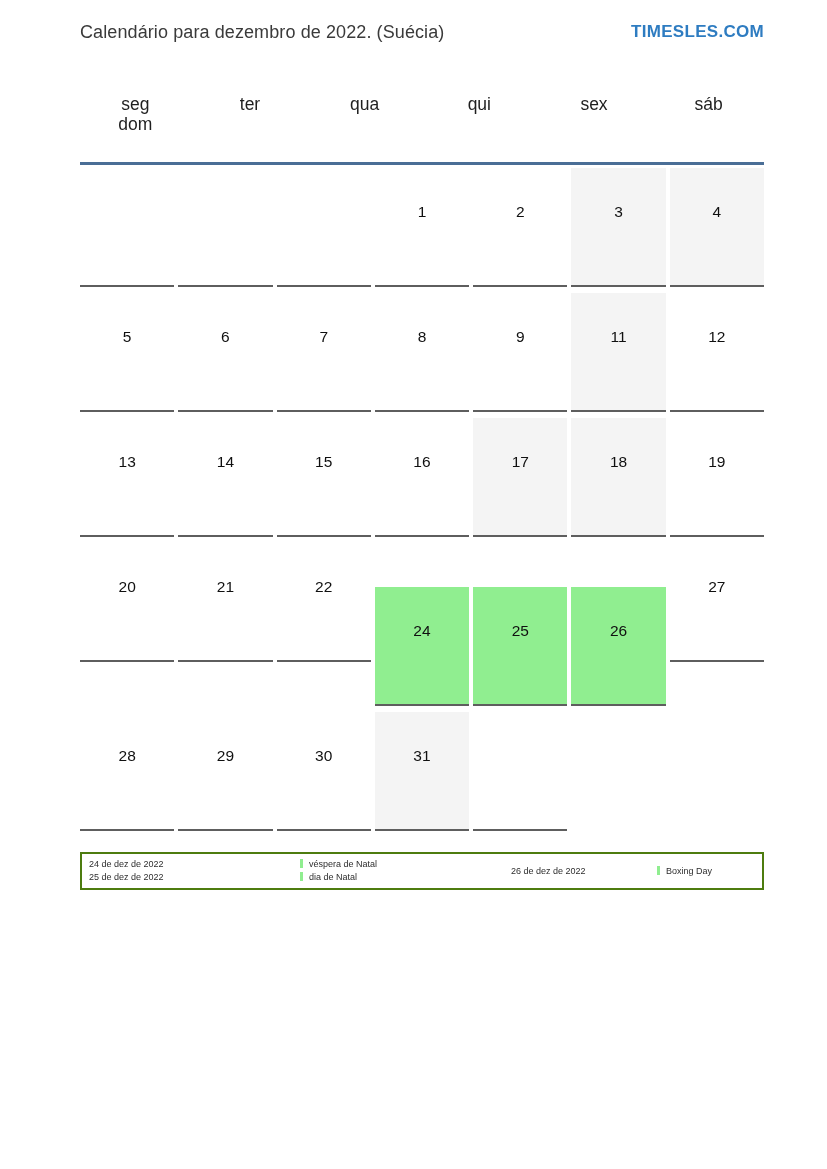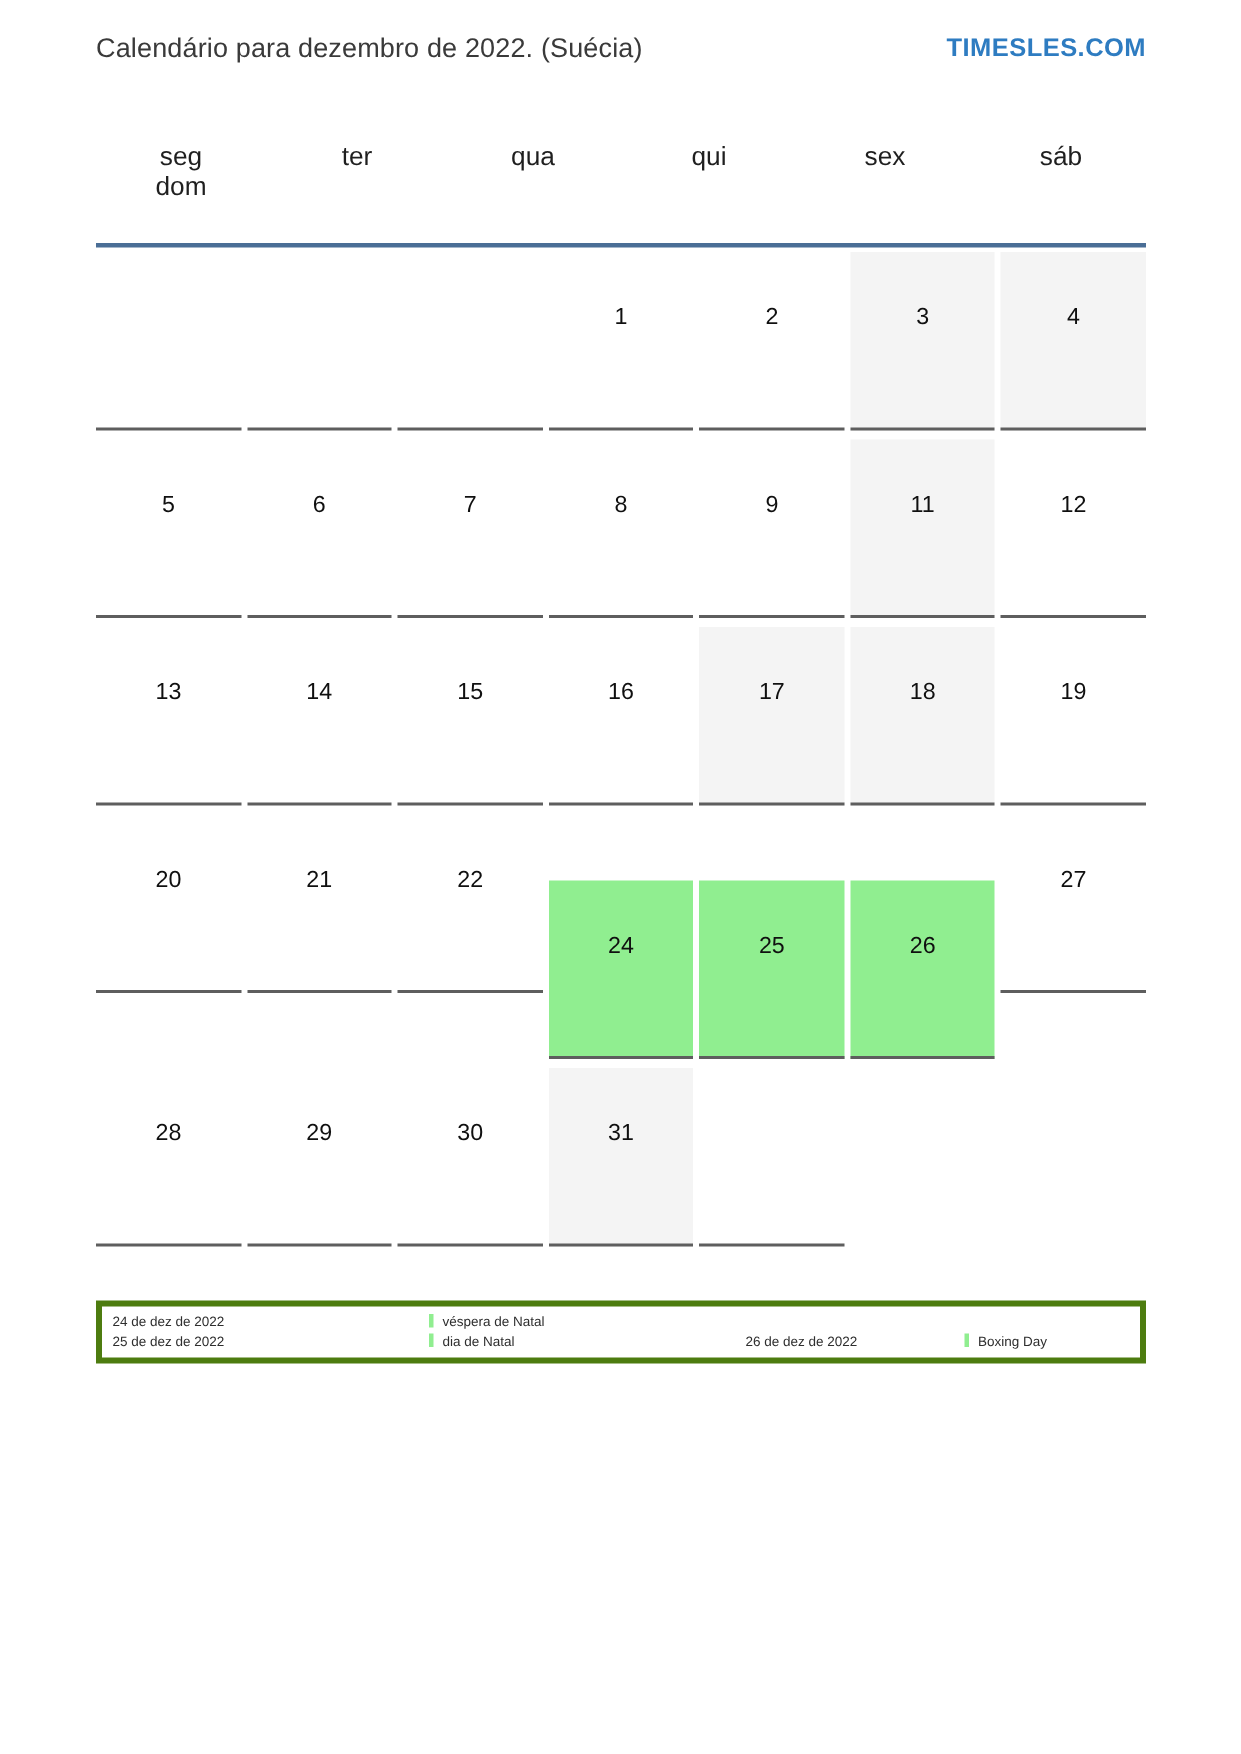--- a/index.html
+++ b/index.html
@@ -1,41 +1,41 @@
 <!DOCTYPE html>
 <html style="--holiday: #90ee90; --weekend: #f4f4f4; --header_rule: #4a6e96; --brand: #2e7cc1; --cell_border: #5e5e5e;"><head>
 <meta charset="utf-8">
 <style>
   html,body{margin:0;padding:0;}
   body{
     width:827px;height:1169px;background:#ffffff;
     font-family:"Liberation Sans",sans-serif;
     -webkit-font-smoothing:antialiased;
   }
-  .page{padding:21px 63px 0 64px;box-sizing:border-box;}
+  .page{padding:21px 63px 0 80px;box-sizing:border-box;}
 
   
   .header{display:flex;justify-content:space-between;align-items:flex-start;}
   .title{margin:0;font-size:18px;font-weight:500;color:#3a3a3a;line-height:22px;letter-spacing:0.1px;}
   .brand{font-size:17px;font-weight:600;color:var(--brand,#2e7cc1);text-decoration:none;line-height:16px;margin-top:3px;letter-spacing:0.3px;cursor:pointer;}
 
   
   .weekdays{margin-top:51px;display:grid;grid-template-columns:repeat(6,1fr);column-gap:4px;}
   .wd{text-align:center;font-size:17.5px;color:#1f1f1f;line-height:20px;}
   .rule{height:3px;background:var(--header_rule,#4a6e96);margin-top:28px;}
 
   
   .grid{margin-top:3px;display:grid;grid-template-columns:repeat(7,1fr);column-gap:4px;row-gap:6px;}
   .cell{height:117px;border-bottom:2px solid var(--cell_border,#5e5e5e);box-sizing:content-box;}
   .cell.weekend{background:var(--weekend,#f4f4f4);}
   .cell.holiday{background:var(--holiday,#90ee90);margin-top:44px;}
   .num{display:block;text-align:center;margin-top:36px;font-size:15.5px;color:#101010;line-height:16px;}
 
   
-  .legend{margin-top:36px;border:4px solid #4d7c0f;display:flex;align-items:flex-end;padding:4px 0 4px 7px;box-sizing:border-box;min-height:38px;}
+  .legend{margin-top:21px;border:2px solid #4d7c0f;display:flex;align-items:center;padding:4px 0 4px 7px;box-sizing:border-box;min-height:38px;}
   .legend>div{font-size:9px;line-height:13px;color:#2e2e2e;}
   .legend>div:nth-child(1){width:211px;}
   .legend>div:nth-child(2){width:211px;}
   .legend>div:nth-child(3){width:146px;}
   .legend>div:nth-child(4){flex:1;}
   .bar{display:inline-block;width:3px;height:9px;background:var(--holiday,#90ee90);margin-right:6px;vertical-align:-1px;}
 </style>
 </head>
 <body>
 

